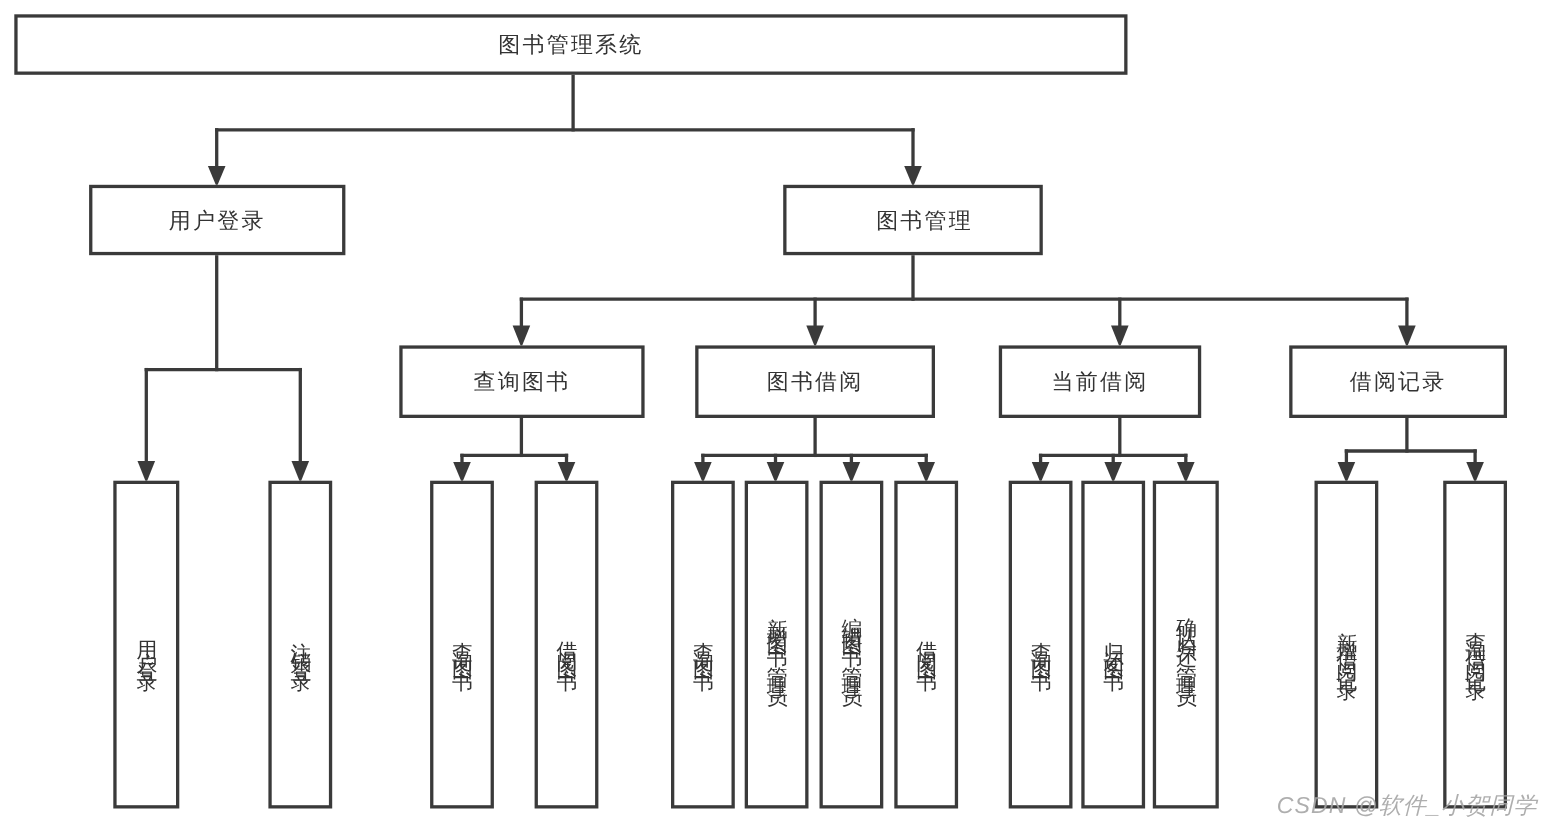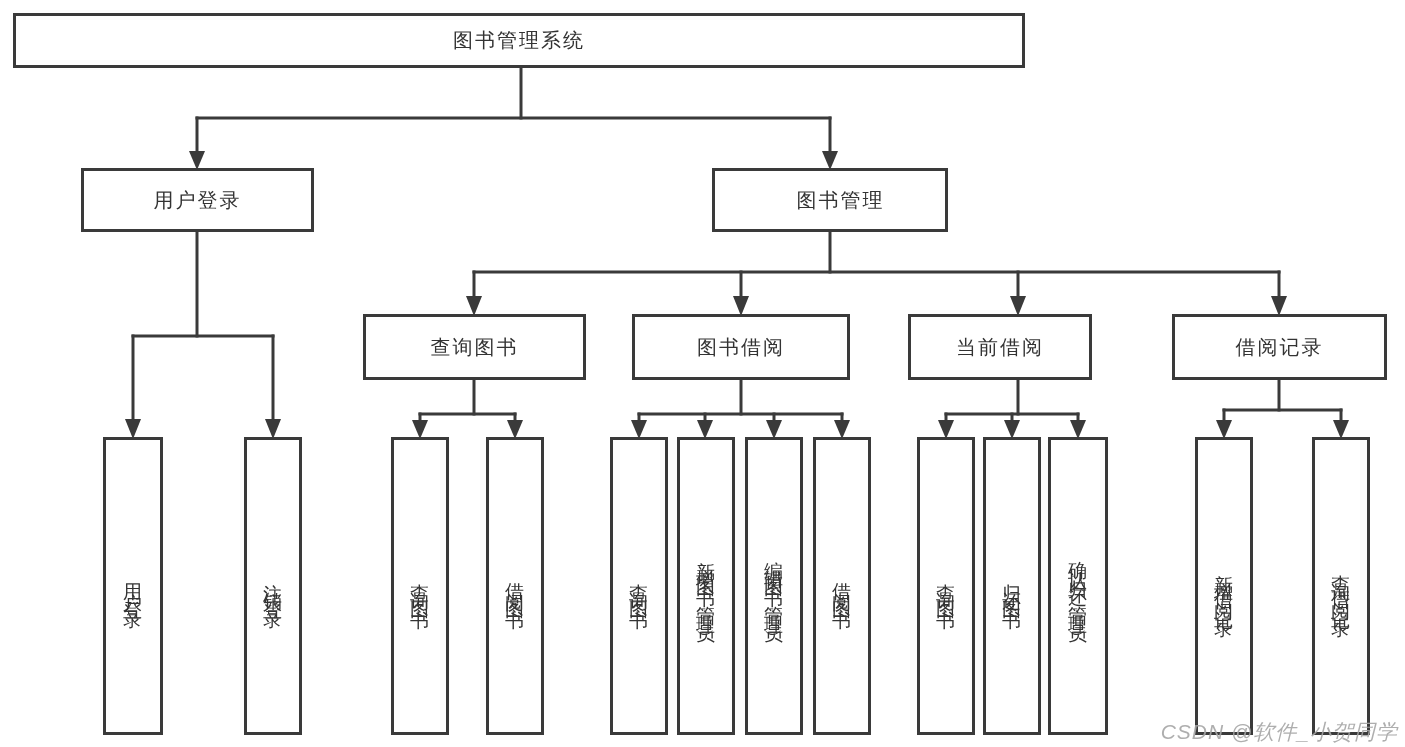--- a/index.html
+++ b/index.html
@@ -44,21 +44,21 @@
     letter-spacing:9px;
     line-height:1;
   }
   
   .n-root {left:13px;  top:13px;  width:1012px;height:55px;}
   .n-login{left:81px;  top:168px; width:233px; height:64px;}
   .n-mgmt {left:712px; top:168px; width:236px; height:64px;padding-left:21px;}
   .n-l3a  {left:363px; top:314px; width:223px; height:66px;}
   .n-l3b  {left:632px; top:314px; width:218px; height:66px;}
   .n-l3c  {left:908px; top:314px; width:184px; height:66px;}
-  .n-l3d  {left:1172px;top:314px; width:215px; height:66px;}
+  .n-l3d  {left:1172px;top:314px; width:198px; height:66px;}
   .g1a{left:103px;width:60px;}
   .g1b{left:244px;}
   .g2a{left:391px;}
   .g2b{left:486px;}
   .g3a{left:610px;}
   .g3b{left:677px;}
   .g3c{left:745px;}
   .g3d{left:813px;}
   .g4a{left:917px;}
   .g4b{left:983px;}

